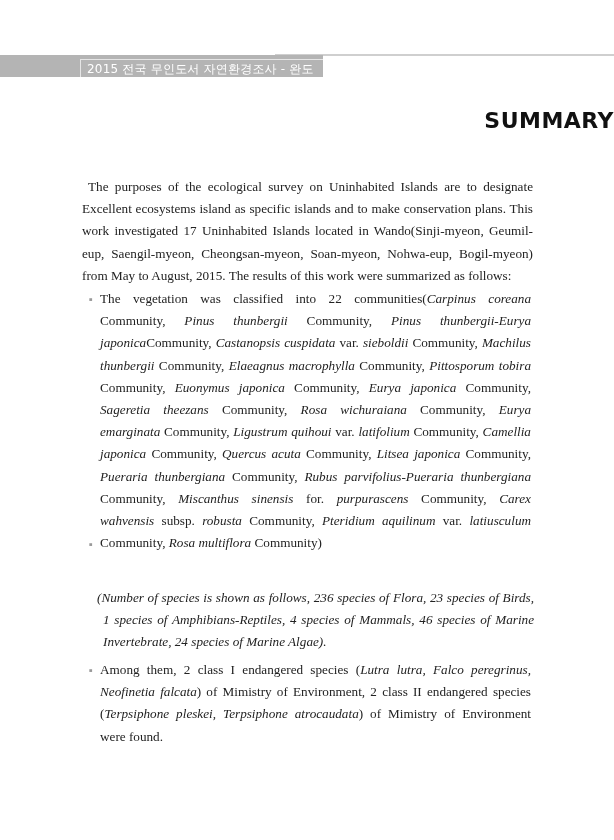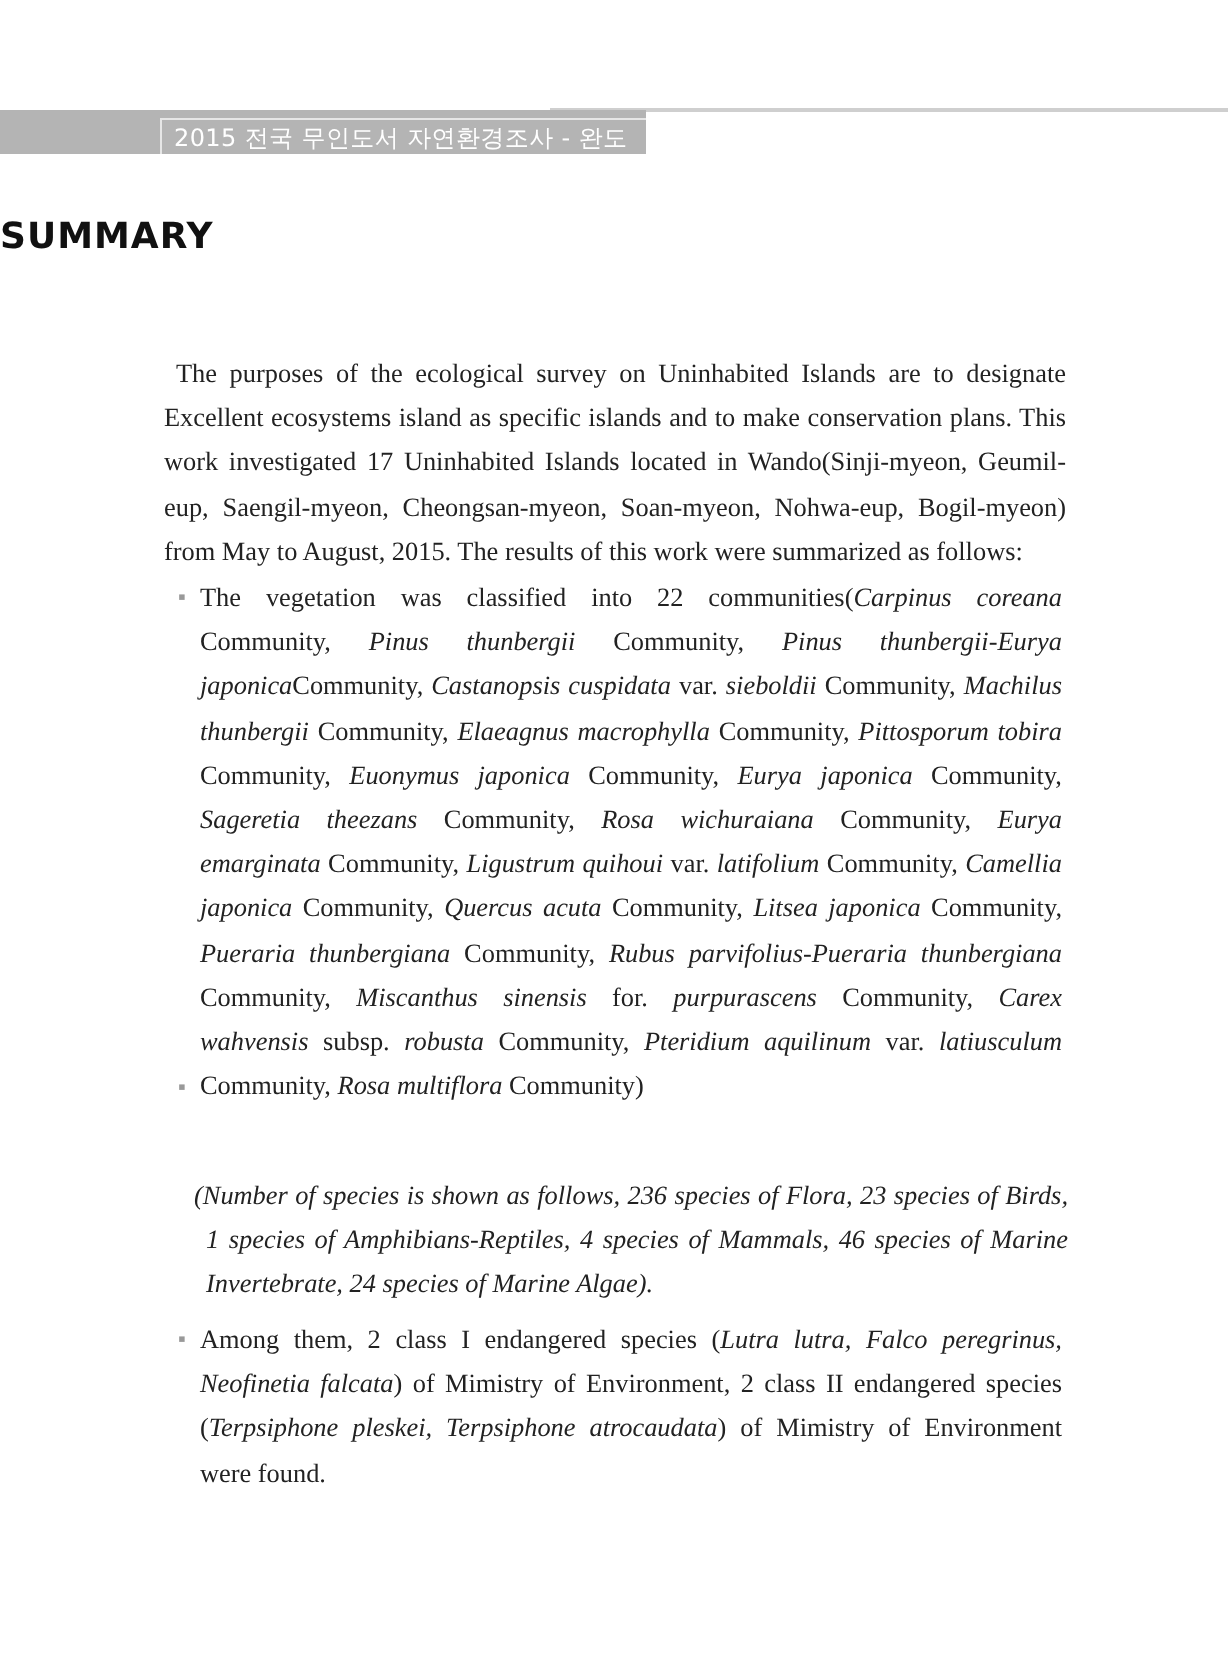--- a/index.html
+++ b/index.html
@@ -4,22 +4,22 @@
 <style>
   html, body { margin:0; padding:0; background:#ffffff; }
   body { width:614px; height:840px; position:relative; overflow:hidden;
          font-family:"Liberation Serif","DejaVu Serif",serif; color:#222; }
   .hdr-bar { position:absolute; left:0; top:55px; width:323px; height:22px; background:#b4b4b4; }
   .hdr-box { position:absolute; left:80px; top:59px; width:243px; height:18px;
              border-left:1px solid #e6e6e6; border-top:1px solid #e6e6e6;
              color:#ffffff; font-family:"DejaVu Sans",sans-serif; font-size:12px;
              line-height:18px; padding-left:6px; box-sizing:border-box; letter-spacing:0.2px; }
   .hdr-line { position:absolute; left:275px; top:54px; width:339px; height:2px; background:#cfcfcf; }
-  .title { position:absolute; left:0; width:614px; top:108px; text-align:left;
-           font-family:"DejaVu Sans",sans-serif; font-weight:bold; font-size:18px;
+  .title { position:absolute; left:0; width:614px; top:108px; text-align:right;
+           font-family:"DejaVu Sans",sans-serif; font-weight:bold; font-size:22px;
            letter-spacing:0.5px; color:#111; }
   .intro { position:absolute; left:82px; top:176px; width:451px; font-size:13.2px;
            line-height:22.2px; text-align:justify; text-align-last:left; }
   .intro .indent { display:inline-block; width:6px; }
   .bullet { position:absolute; left:100px; width:431px; font-size:13.2px; line-height:22.2px;
             text-align:justify; }
   .bullet .mk { position:absolute; left:-11px; top:0; color:#999; font-size:11px; }
   .sub { position:absolute; left:100px; width:431px; font-size:13.2px; line-height:22.2px; text-align:justify;font-style:italic; }
   i { font-style:italic; }
 </style>

